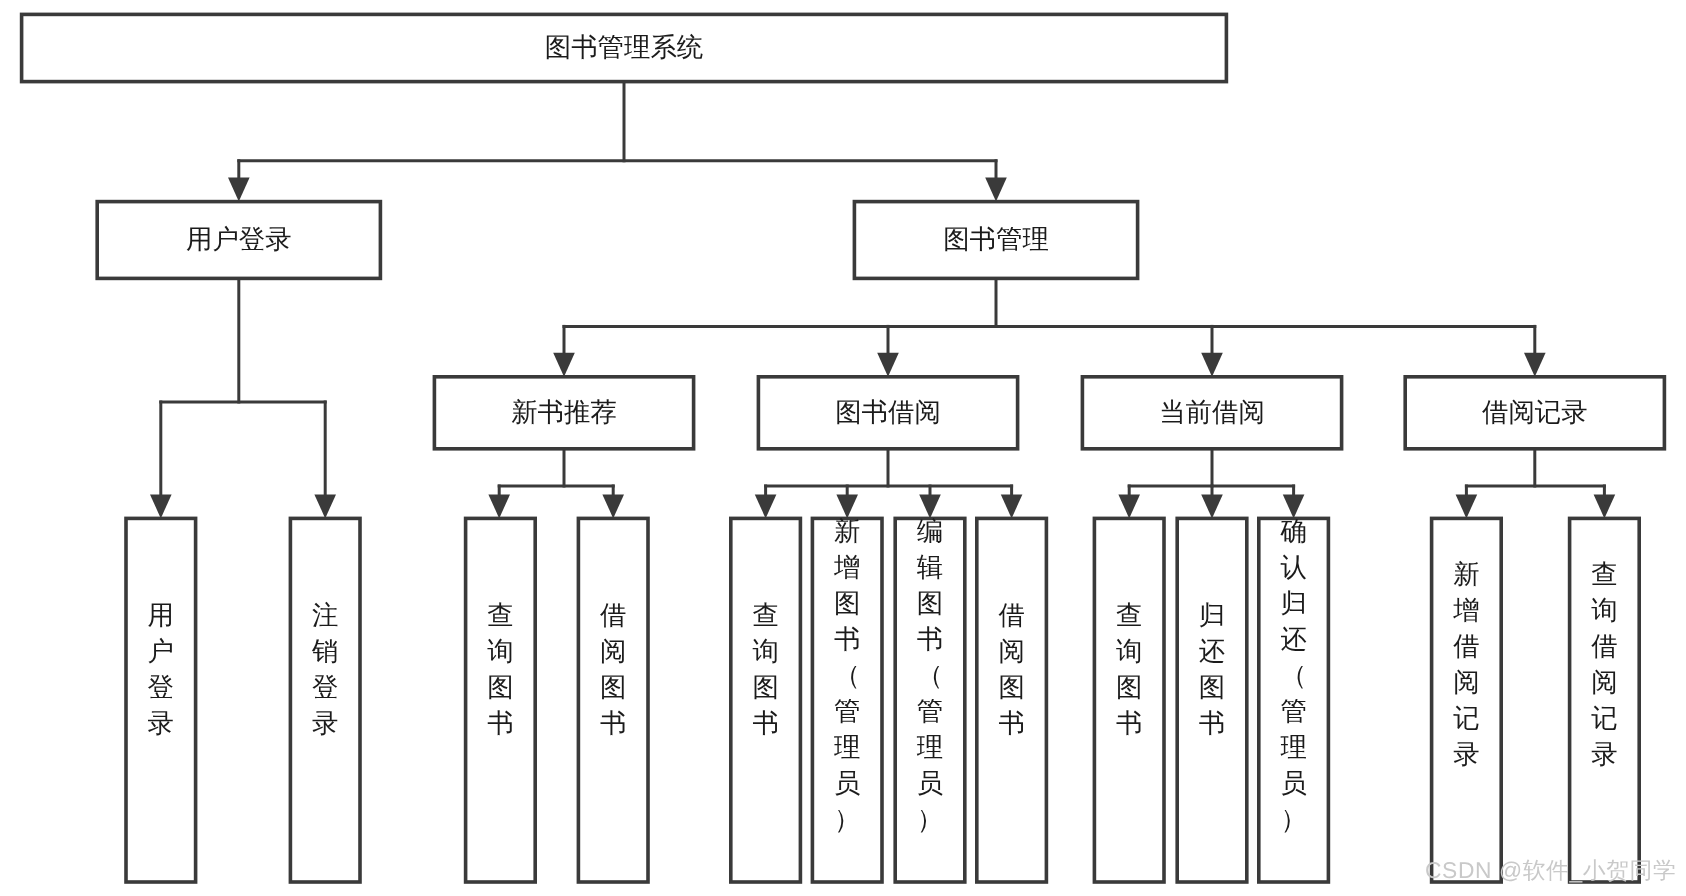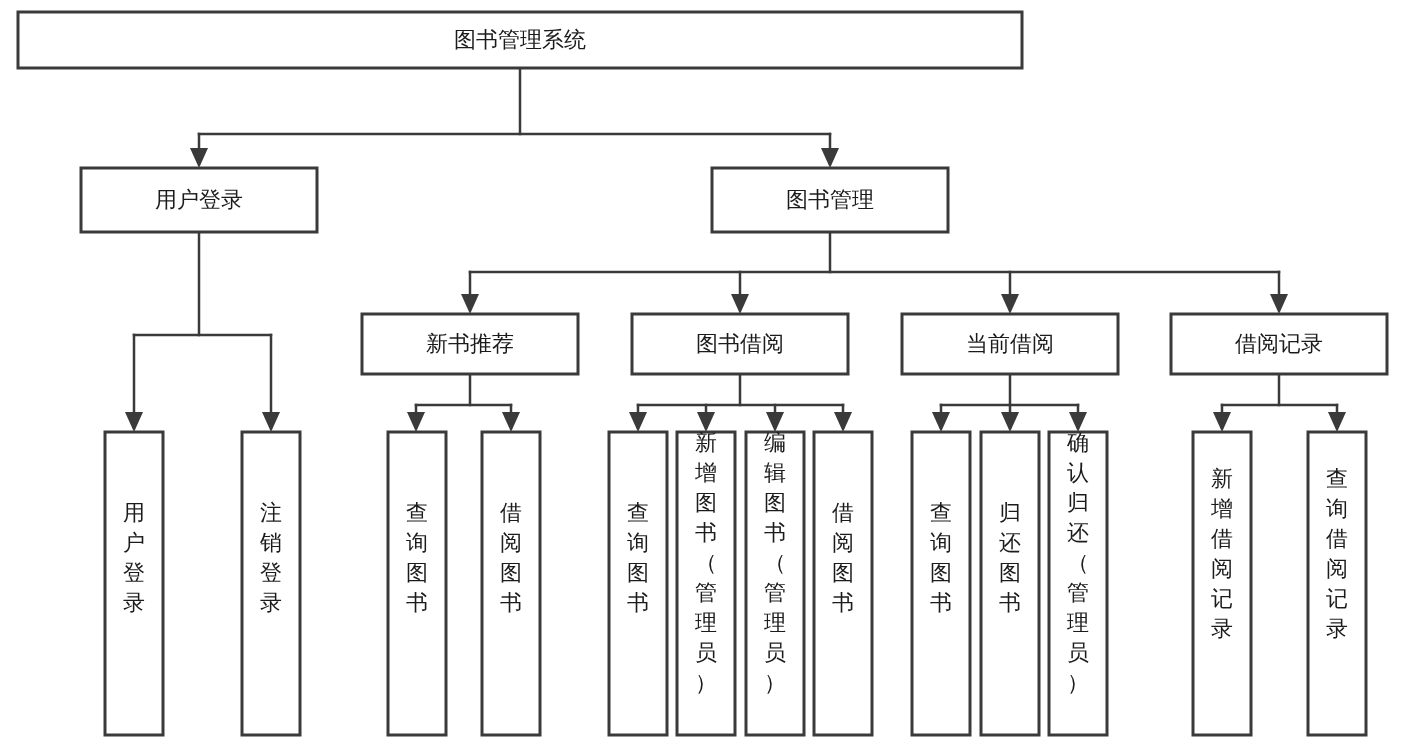--- a/index.html
+++ b/index.html
@@ -219,14 +219,15 @@
       <rect class="node-rect" x="1193" y="432" width="58" height="303"></rect>
       <text class="node-label-v" x="1222" y="486"><tspan x="1222" y="486">新</tspan><tspan x="1222" y="516">增</tspan><tspan x="1222" y="546">借</tspan><tspan x="1222" y="576">阅</tspan><tspan x="1222" y="606">记</tspan><tspan x="1222" y="636">录</tspan></text>
     </g>
     <g>
       <rect class="node-rect" x="1308" y="432" width="58" height="303"></rect>
       <text class="node-label-v" x="1337" y="486"><tspan x="1337" y="486">查</tspan><tspan x="1337" y="516">询</tspan><tspan x="1337" y="546">借</tspan><tspan x="1337" y="576">阅</tspan><tspan x="1337" y="606">记</tspan><tspan x="1337" y="636">录</tspan></text>
     </g>
 
   </svg>
 
+  <div class="watermark">CSDN @软件_小贺同学</div>
 
 </div>
 
 </body></html>

